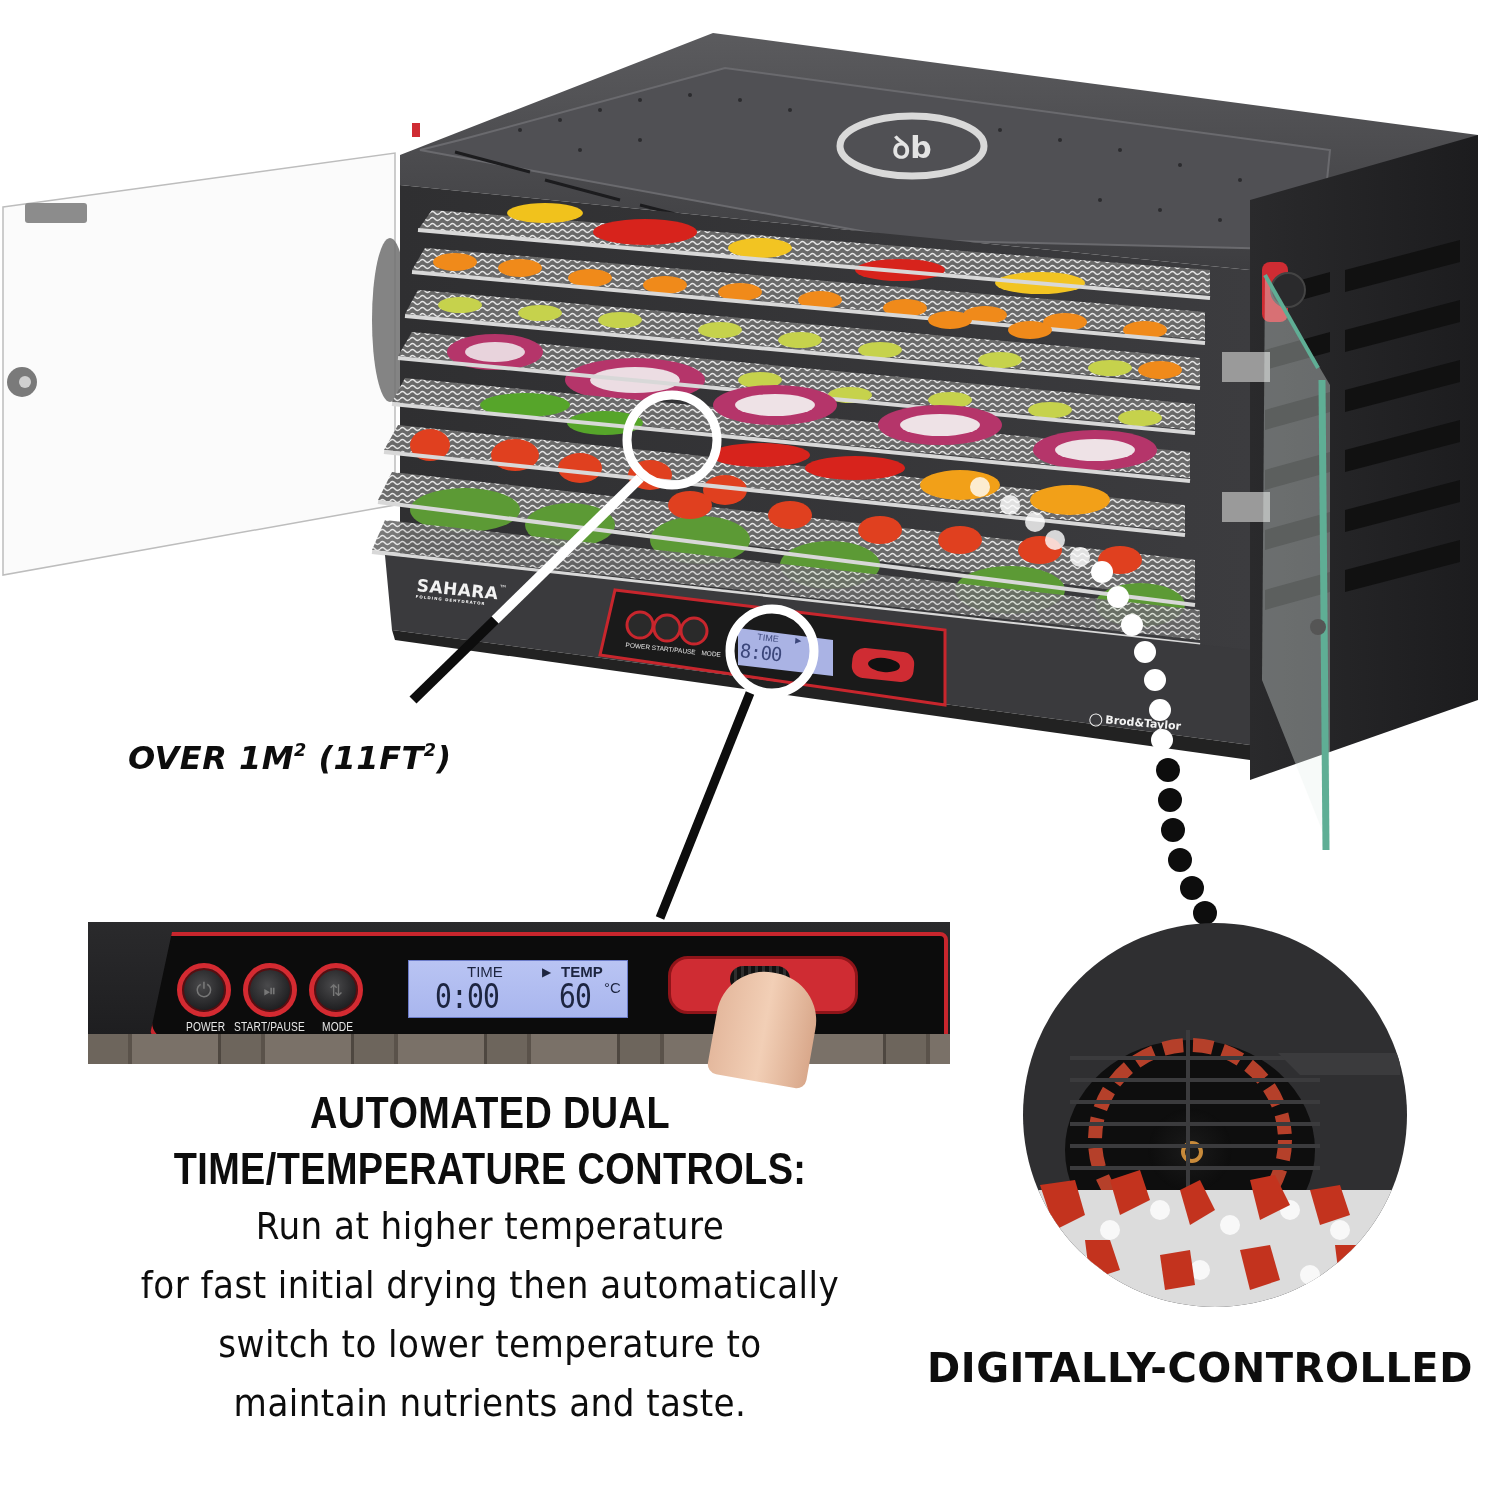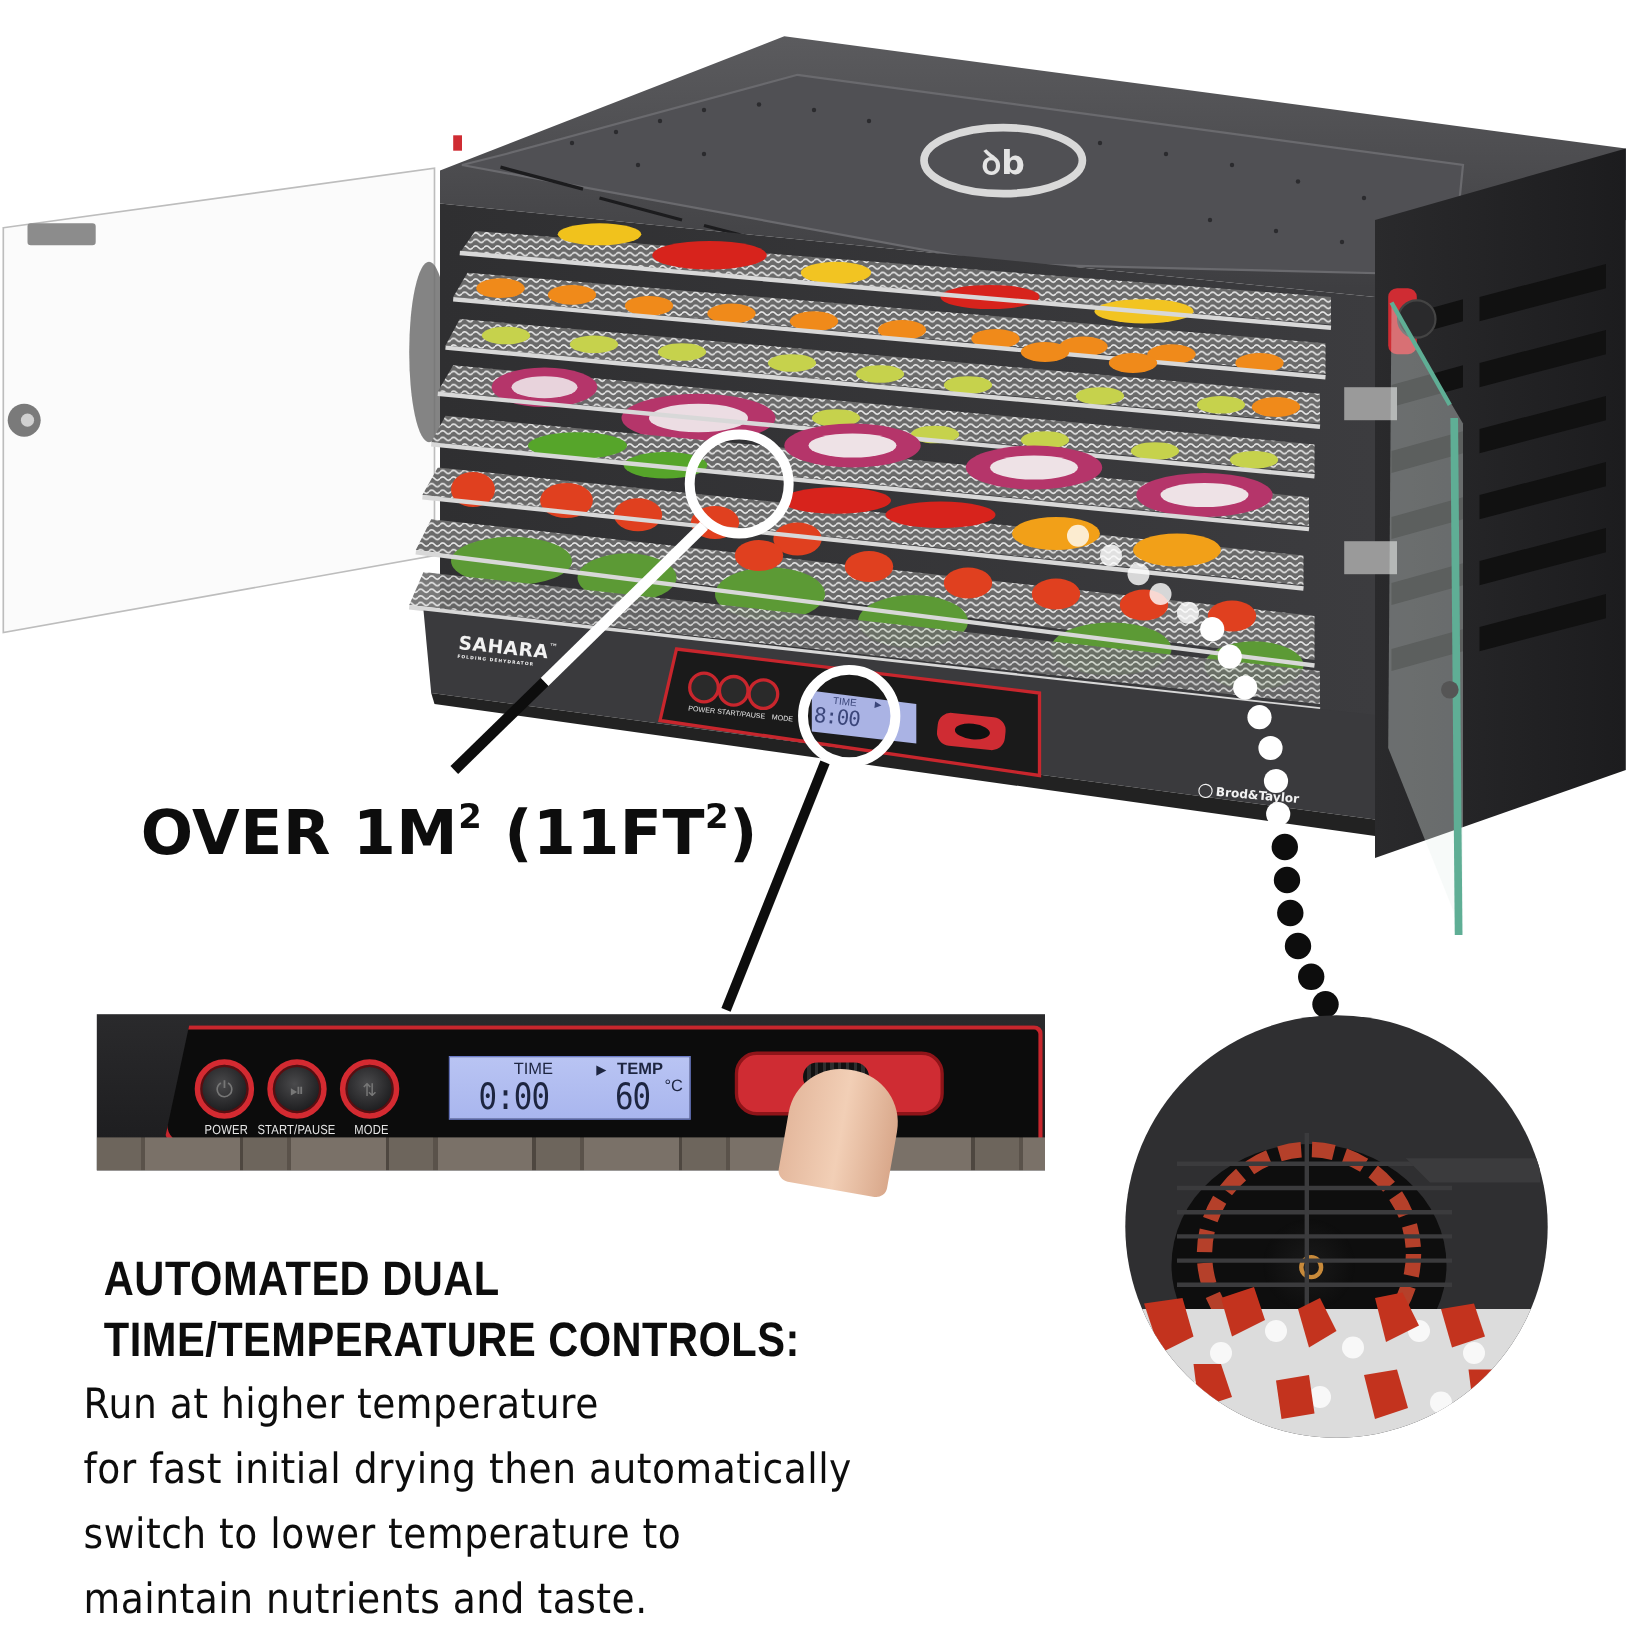--- a/index.html
+++ b/index.html
@@ -14,24 +14,24 @@
   
   .headline {
     position: absolute;
     font-family: "DejaVu Sans", sans-serif;
     font-weight: bold;
     color: #0d0d0d;
     letter-spacing: 0.5px;
   }
   .headline sup { font-size: 0.55em; vertical-align: 0.75em; line-height: 0; }
 
-  #area-callout { left: 128px; top: 730px; font-size: 56px; line-height: 56px; }
+  #area-callout { left: 128px; top: 730px; font-size: 32px; line-height: 56px; font-style: italic; }
 
   #controls-callout {
-    left: 30px; top: 1135px; width: 920px; 
+    left: 30px; top: 1085px; width: 920px; text-align: center;
   }
   #controls-callout .title {
     font-family: "Liberation Sans", sans-serif;
     font-weight: bold; font-size: 44px; line-height: 56px;
     transform: scaleX(0.86); transform-origin: center;
     color: #0d0d0d;
   }
   #controls-callout .body {
     font-family: "DejaVu Sans", sans-serif;
     font-weight: normal; font-size: 38px; line-height: 59px;
@@ -470,13 +470,14 @@
 <div id="controls-callout" class="headline">
   <div class="title">AUTOMATED DUAL</div>
   <div class="title">TIME/TEMPERATURE CONTROLS:</div>
   <div class="body">Run at higher temperature</div>
   <div class="body">for fast initial drying then automatically</div>
   <div class="body">switch to lower temperature to</div>
   <div class="body">maintain nutrients and taste.</div>
 </div>
 
 <div id="heater-callout" class="headline">
+  <div>DIGITALLY-CONTROLLED</div>
 </div>
 
 </body></html>

